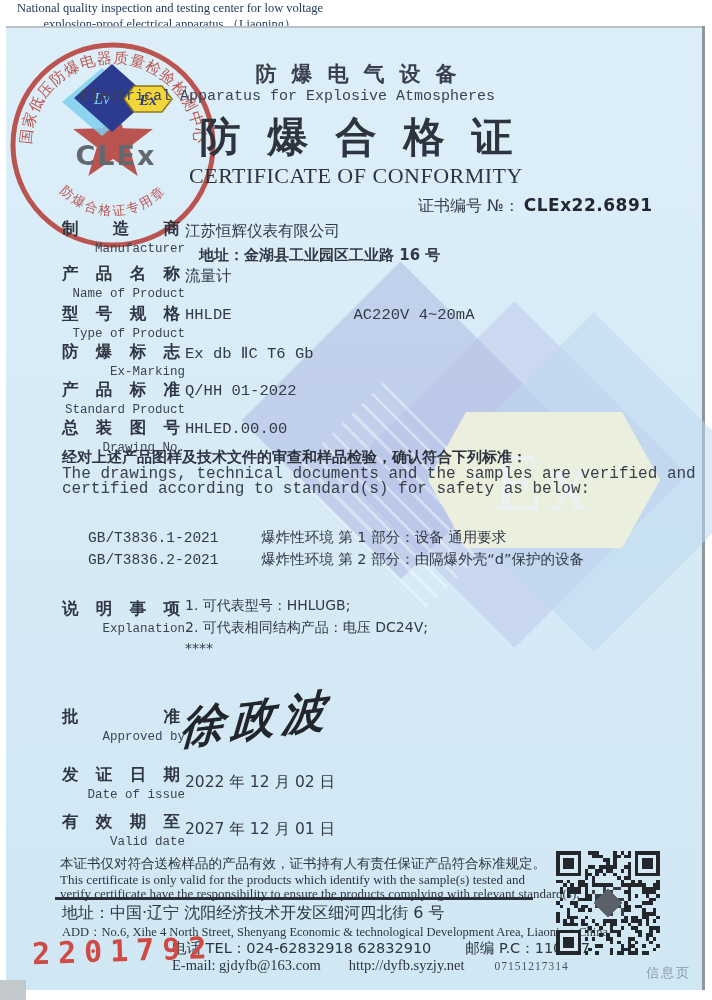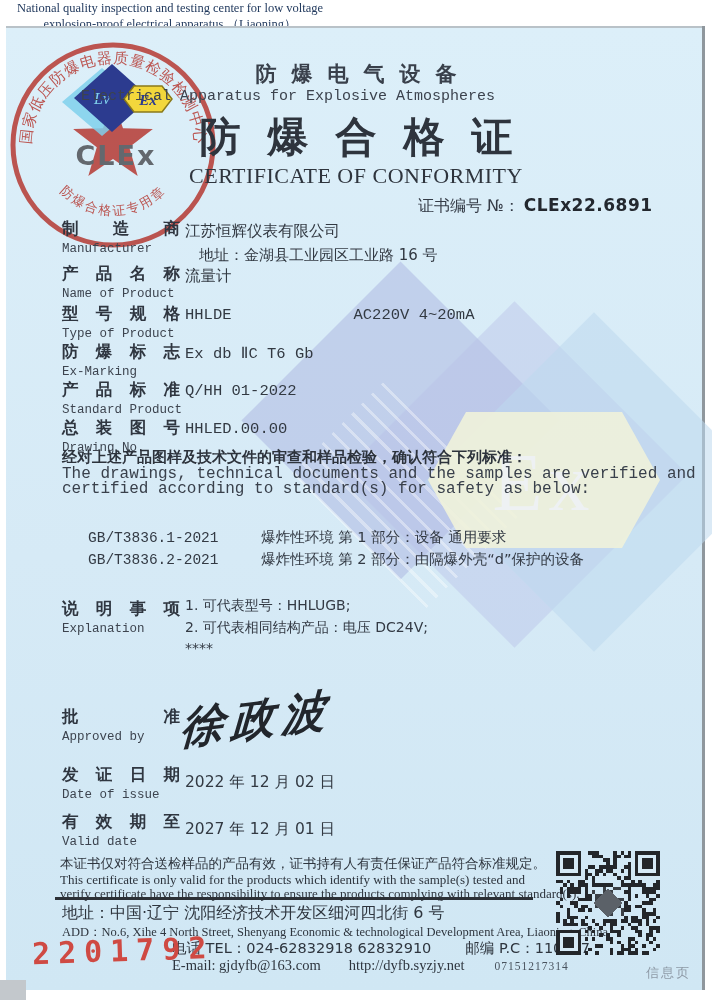--- a/index.html
+++ b/index.html
@@ -36,24 +36,24 @@
   .cert-title-en{left:0;top:163px;width:712px;text-align:center;font-size:22px;color:#2e343d;
             font-family:"Liberation Serif","DejaVu Serif",serif;letter-spacing:.5px;}
   .certno{left:418px;top:195px;font-size:16px;color:#353c47;display:flex;align-items:baseline;}
   .certno b{font-size:17px;letter-spacing:.5px;margin-left:4px;color:#23282f;}
 
   
   .frow{position:absolute;left:62px;z-index:1;}
   .flab{float:left;width:123px;}
   .fzh{font-size:16.5px;font-weight:600;color:#2f3640;width:118px;text-align:justify;text-align-last:justify;}
   .fen{font-size:12.5px;color:#3d444f;margin-top:2px;
-       font-family:"Liberation Mono","DejaVu Sans Mono",monospace;}
+       font-family:"Liberation Mono","DejaVu Sans Mono",monospace;text-align:right;}
   .fval{float:left;padding-top:3px;font-size:15.5px;color:#323942;}
   .mono{font-family:"Liberation Mono","DejaVu Sans Mono",monospace;}
-  .v2{margin-top:4px;padding-left:14px;font-size:15px;}
+  .v2{margin-top:4px;padding-left:14px;font-size:15px;font-weight:bold;}
 
   
   .stmt-zh{left:62px;top:448px;font-size:15px;font-weight:bold;color:#2d333c;}
   .stmt-en{left:62px;top:467px;font-size:16px;color:#39404b;line-height:15px;
            font-family:"Liberation Mono","DejaVu Sans Mono",monospace;}
   .std{left:88px;font-size:14.5px;color:#333a44;}
   .std .code{font-family:"Liberation Mono","DejaVu Sans Mono",monospace;}
   .std .desc{margin-left:38px;}
 
   

